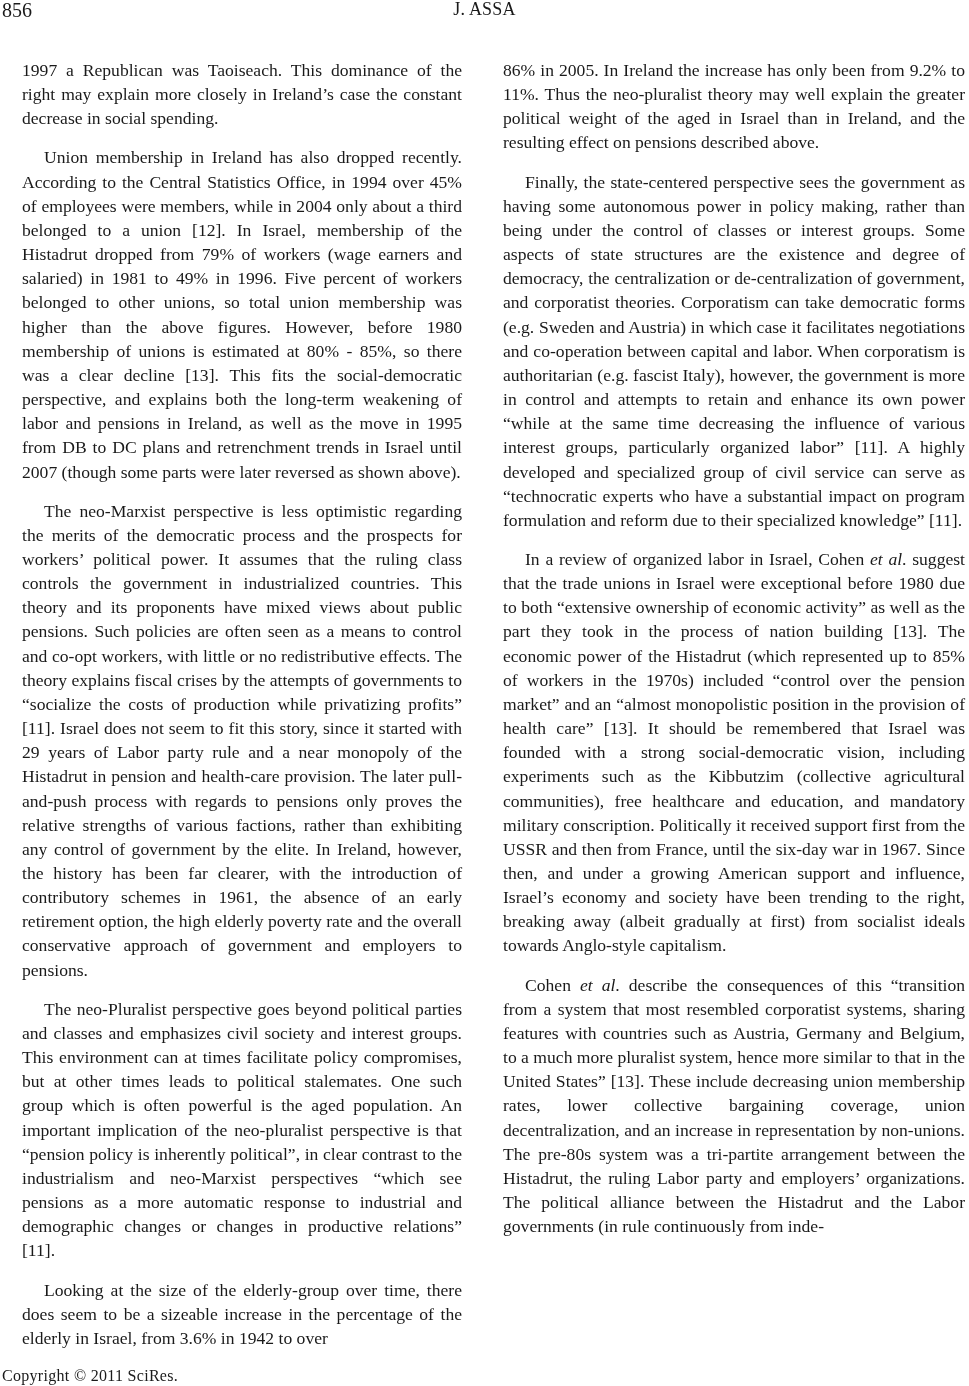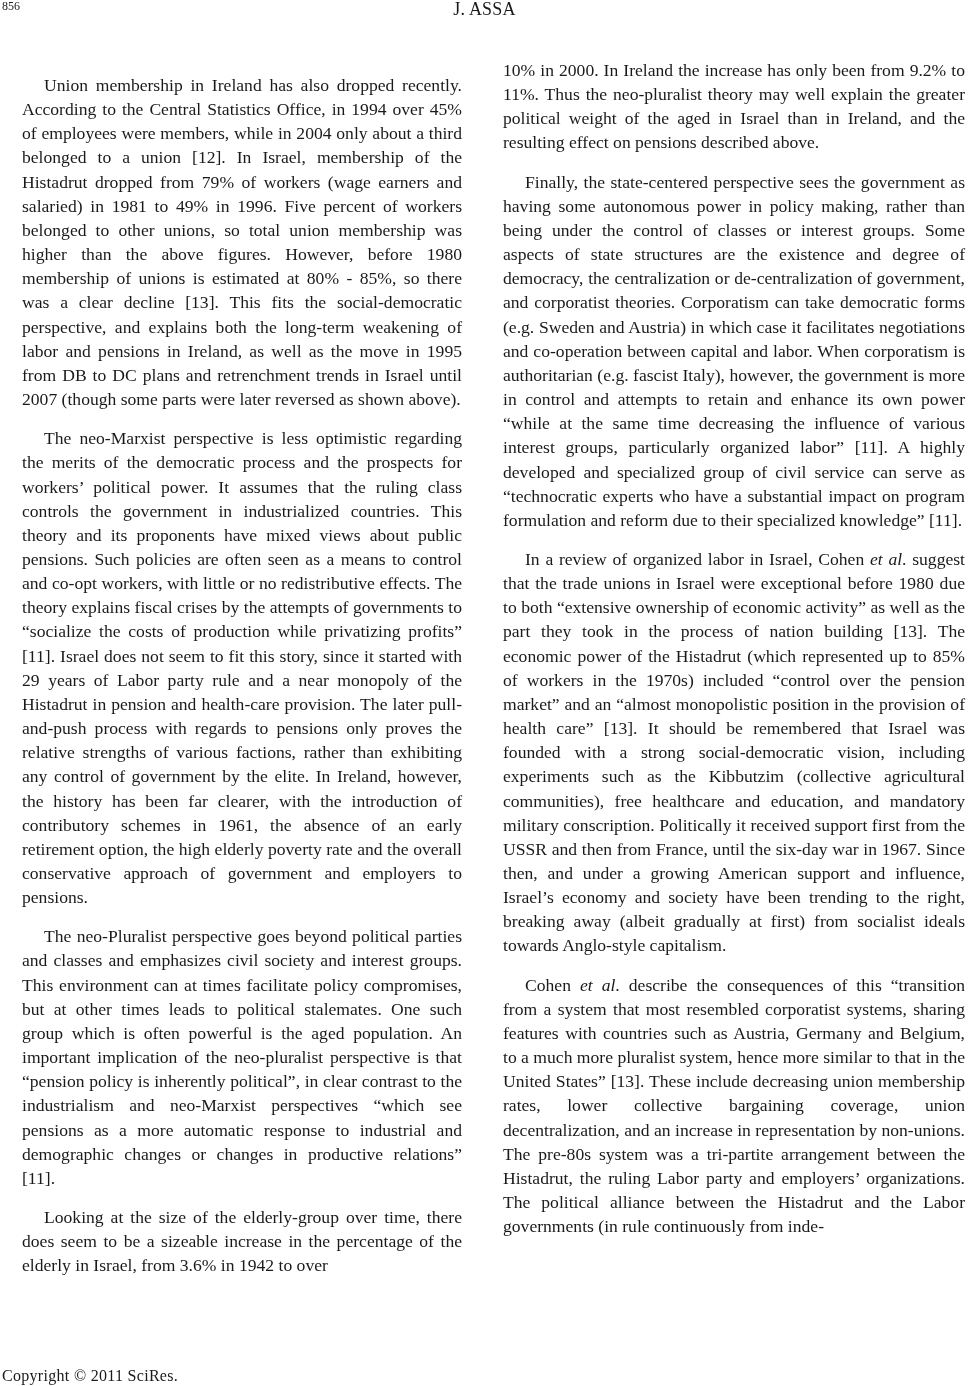--- a/index.html
+++ b/index.html
@@ -1,43 +1,44 @@
 <!DOCTYPE html>
 <html><head>
 <meta charset="utf-8">
 <style>
   html, body { margin:0; padding:0; background:#ffffff; }
   body { width:969px; height:1386px; position:relative; overflow:hidden;
          font-family:"Liberation Serif","DejaVu Serif",serif; color:#1a1a1a; }
-  .header-num { position:absolute; left:2px; top:-1px; font-size:12px; }
+  .header-num { position:absolute; left:2px; top:-1px; font-size:20px; }
   .header-author { position:absolute; left:0; width:969px; top:-1px; text-align:center; font-size:18px; letter-spacing:0.2px; }
   .col { position:absolute; top:58px; font-size:17.6px; line-height:24.15px; text-align:justify; hyphens:none; }
   .col-left { left:22px; width:440px; }
   .col-right { left:503px; width:462px; }
   .col p { margin:0 0 0 0; text-indent:0; }
   .col p.indent { text-indent:22px; margin-top:15px; }
   .col p.first { margin-top:0; }
   .footer-copy { position:absolute; left:2px; top:1367px; font-size:16px; letter-spacing:0.3px; }
   .footer-journal { position:absolute; right:5px; top:1366px; font-size:16px; font-style:italic; font-weight:bold;margin-top:36px; }
   em { font-style:italic; }
 </style>
 </head>
 <body>
 
 <div class="header-num">856</div>
 <div class="header-author">J. ASSA</div>
 
 <div class="col col-left">
+  <p class="first">1997 a Republican was Taoiseach. This dominance of the right may explain more closely in Ireland’s case the constant decrease in social spending.</p>
   <p class="indent">Union membership in Ireland has also dropped recently. According to the Central Statistics Office, in 1994 over 45% of employees were members, while in 2004 only about a third belonged to a union [12]. In Israel, membership of the Histadrut dropped from 79% of workers (wage earners and salaried) in 1981 to 49% in 1996. Five percent of workers belonged to other unions, so total union membership was higher than the above figures. However, before 1980 membership of unions is estimated at 80% - 85%, so there was a clear decline [13]. This fits the social-democratic perspective, and explains both the long-term weakening of labor and pensions in Ireland, as well as the move in 1995 from DB to DC plans and retrenchment trends in Israel until 2007 (though some parts were later reversed as shown above).</p>
   <p class="indent">The neo-Marxist perspective is less optimistic regarding the merits of the democratic process and the prospects for workers’ political power. It assumes that the ruling class controls the government in industrialized countries. This theory and its proponents have mixed views about public pensions. Such policies are often seen as a means to control and co-opt workers, with little or no redistributive effects. The theory explains fiscal crises by the attempts of governments to “socialize the costs of production while privatizing profits” [11]. Israel does not seem to fit this story, since it started with 29 years of Labor party rule and a near monopoly of the Histadrut in pension and health-care provision. The later pull-and-push process with regards to pensions only proves the relative strengths of various factions, rather than exhibiting any control of government by the elite. In Ireland, however, the history has been far clearer, with the introduction of contributory schemes in 1961, the absence of an early retirement option, the high elderly poverty rate and the overall conservative approach of government and employers to pensions.</p>
   <p class="indent">The neo-Pluralist perspective goes beyond political parties and classes and emphasizes civil society and interest groups. This environment can at times facilitate policy compromises, but at other times leads to political stalemates. One such group which is often powerful is the aged population. An important implication of the neo-pluralist perspective is that “pension policy is inherently political”, in clear contrast to the industrialism and neo-Marxist perspectives “which see pensions as a more automatic response to industrial and demographic changes or changes in productive relations” [11].</p>
   <p class="indent">Looking at the size of the elderly-group over time, there does seem to be a sizeable increase in the percentage of the elderly in Israel, from 3.6% in 1942 to over</p>
 </div>
 
 <div class="col col-right">
-  <p class="first">10% in 2000. In Ireland the increase has only been from 9.2% to 11%. Thus the neo-pluralist theory may well explain the greater political weight of the aged in Israel than in Ireland, and the resulting effect on pensions described above.</p>
+  <p class="first">86% in 2005. In Ireland the increase has only been from 9.2% to 11%. Thus the neo-pluralist theory may well explain the greater political weight of the aged in Israel than in Ireland, and the resulting effect on pensions described above.</p>
   <p class="indent">Finally, the state-centered perspective sees the government as having some autonomous power in policy making, rather than being under the control of classes or interest groups. Some aspects of state structures are the existence and degree of democracy, the centralization or de-centralization of government, and corporatist theories. Corporatism can take democratic forms (e.g. Sweden and Austria) in which case it facilitates negotiations and co-operation between capital and labor. When corporatism is authoritarian (e.g. fascist Italy), however, the government is more in control and attempts to retain and enhance its own power “while at the same time decreasing the influence of various interest groups, particularly organized labor” [11]. A highly developed and specialized group of civil service can serve as “technocratic experts who have a substantial impact on program formulation and reform due to their specialized knowledge” [11].</p>
   <p class="indent"><span>In a review of organized labor in Israel, Cohen </span><em>et al</em><span>. suggest that the trade unions in Israel were exceptional before 1980 due to both “extensive ownership of economic activity” as well as the part they took in the process of nation building [13]. The economic power of the Histadrut (which represented up to 85% of workers in the 1970s) included “control over the pension market” and an “almost monopolistic position in the provision of health care” [13]. It should be remembered that Israel was founded with a strong social-democratic vision, including experiments such as the Kibbutzim (collective agricultural communities), free healthcare and education, and mandatory military conscription. Politically it received support first from the USSR and then from France, until the six-day war in 1967. Since then, and under a growing American support and influence, Israel’s economy and society have been trending to the right, breaking away (albeit gradually at first) from socialist ideals towards Anglo-style capitalism.</span></p>
   <p class="indent"><span>Cohen </span><em>et al</em><span>. describe the consequences of this “transition from a system that most resembled corporatist systems, sharing features with countries such as Austria, Germany and Belgium, to a much more pluralist system, hence more similar to that in the United States” [13]. These include decreasing union membership rates, lower collective bargaining coverage, union decentralization, and an increase in representation by non-unions. The pre-80s system was a tri-partite arrangement between the Histadrut, the ruling Labor party and employers’ organizations. The political alliance between the Histadrut and the Labor governments (in rule continuously from inde-</span></p>
 </div>
 
 <div class="footer-copy">Copyright © 2011 SciRes.</div>
 <div class="footer-journal">ME</div>
 
 </body></html>

